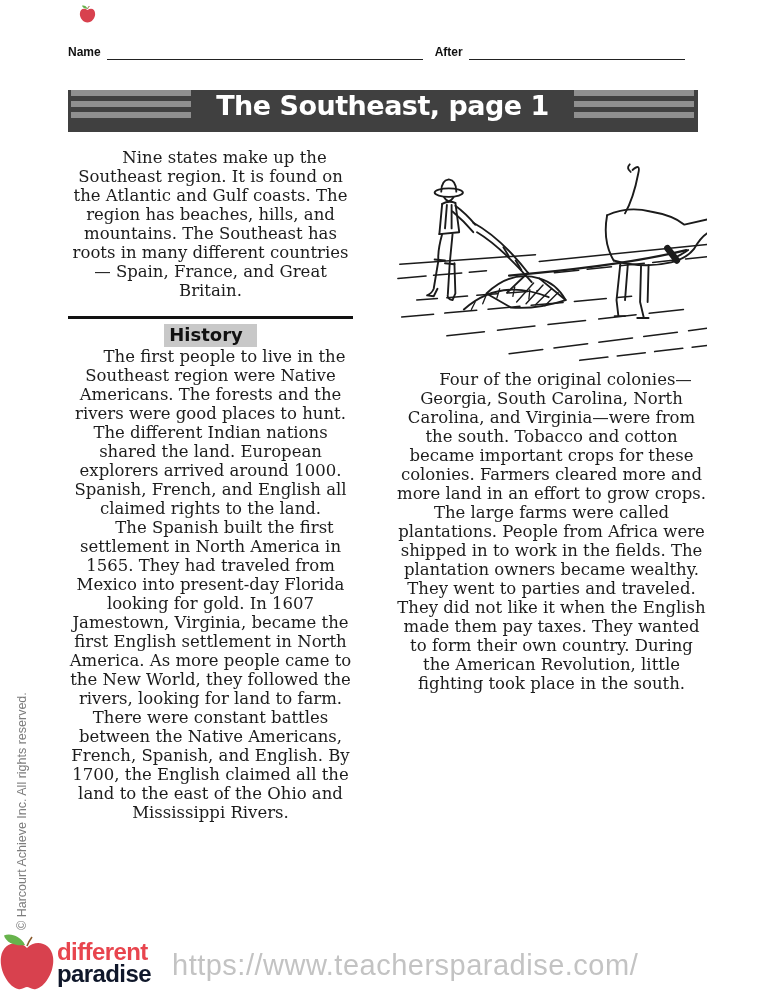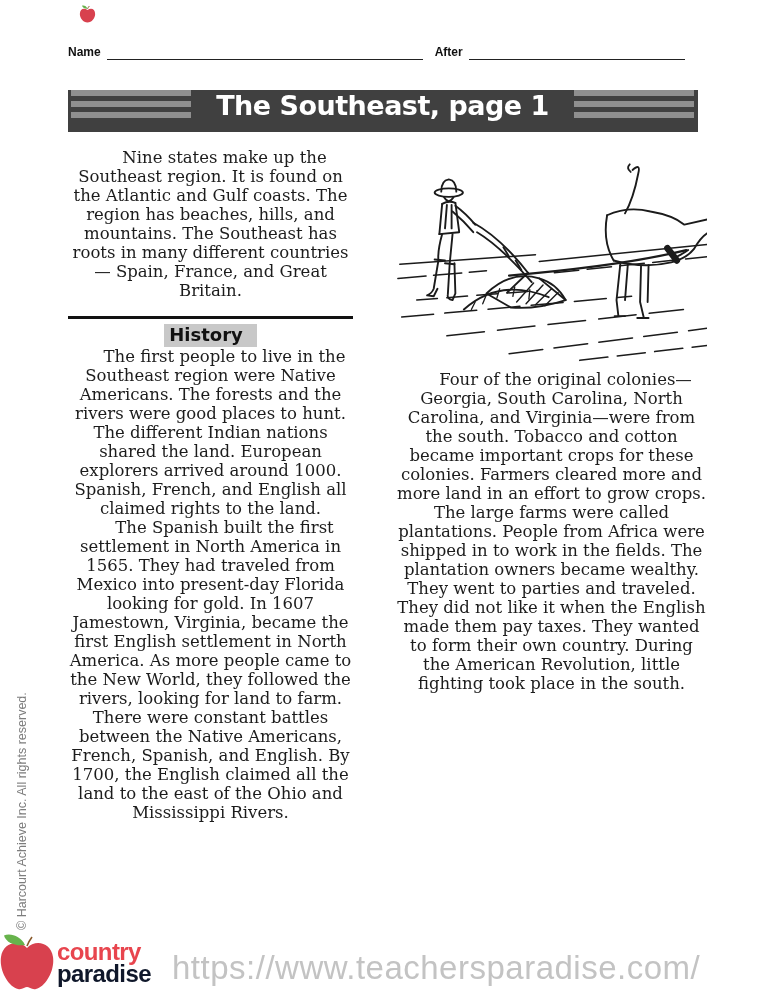--- a/index.html
+++ b/index.html
@@ -51,21 +51,21 @@
     white-space:nowrap; }
 
   
   .footer-apple { position:absolute; left:-2px; top:932px; width:58px; height:58px; }
   .footer-logo { position:absolute; left:57px; top:941px;
     font-family:"Liberation Sans", sans-serif; font-weight:bold; font-size:24px;
     line-height:22px; letter-spacing:-0.6px; cursor:pointer; }
   .logo-top { color:#e8454e; }
   .logo-bottom { color:#0f172a; }
   .footer-url { position:absolute; left:172px; top:949px;
-    font-family:"Liberation Sans", sans-serif; font-size:33px; color:#c3c3c3;
+    font-family:"Liberation Sans", sans-serif; font-size:29px; color:#c3c3c3;
     letter-spacing:0.5px; cursor:pointer; }
 </style>
 </head>
 <body>
 
 <div class="page">
 
   <svg class="corner-apple" viewBox="0 0 20 22" aria-hidden="true">
     <path fill="#d8414e" d="M10 7 C14 3.5 19 5.5 19 11.5 C19 16.5 15 21.5 10 21.5 C5 21.5 1 16.5 1 11.5 C1 5.5 6 3.5 10 7 Z"></path>
     <path fill="#67b34c" d="M10 5.5 C9 2.5 5.5 1 3.5 2 C4.5 4.5 7 5.8 10 5.5 Z"></path>
@@ -172,18 +172,18 @@
   </div>
 
   <div class="copyright">© Harcourt Achieve Inc. All rights reserved.</div>
 
   <svg class="footer-apple" viewBox="0 0 56 58" aria-hidden="true">
     <path fill="#d8414e" d="M28 16 C36 7 52 10 54 25 C56 39 46 55 37 57 C33 58 30 55 28 55 C26 55 23 58 19 57 C10 55 0 39 2 25 C4 10 20 7 28 16 Z"></path>
     <path fill="#67b34c" d="M26 13 C22 4 11 0.5 5 3.5 C7 10.5 16 14.5 26 13 Z"></path>
     <path stroke="#8a5a2b" stroke-width="1.6" fill="none" d="M28 14 Q30 9 33 5"></path>
   </svg>
   <div class="footer-logo">
-    <div class="logo-top">country</div>
+    <div class="logo-top">different</div>
     <div class="logo-bottom">paradise</div>
   </div>
   <div class="footer-url">https://www.teachersparadise.com/</div>
 
 </div>
 
 </body></html>

